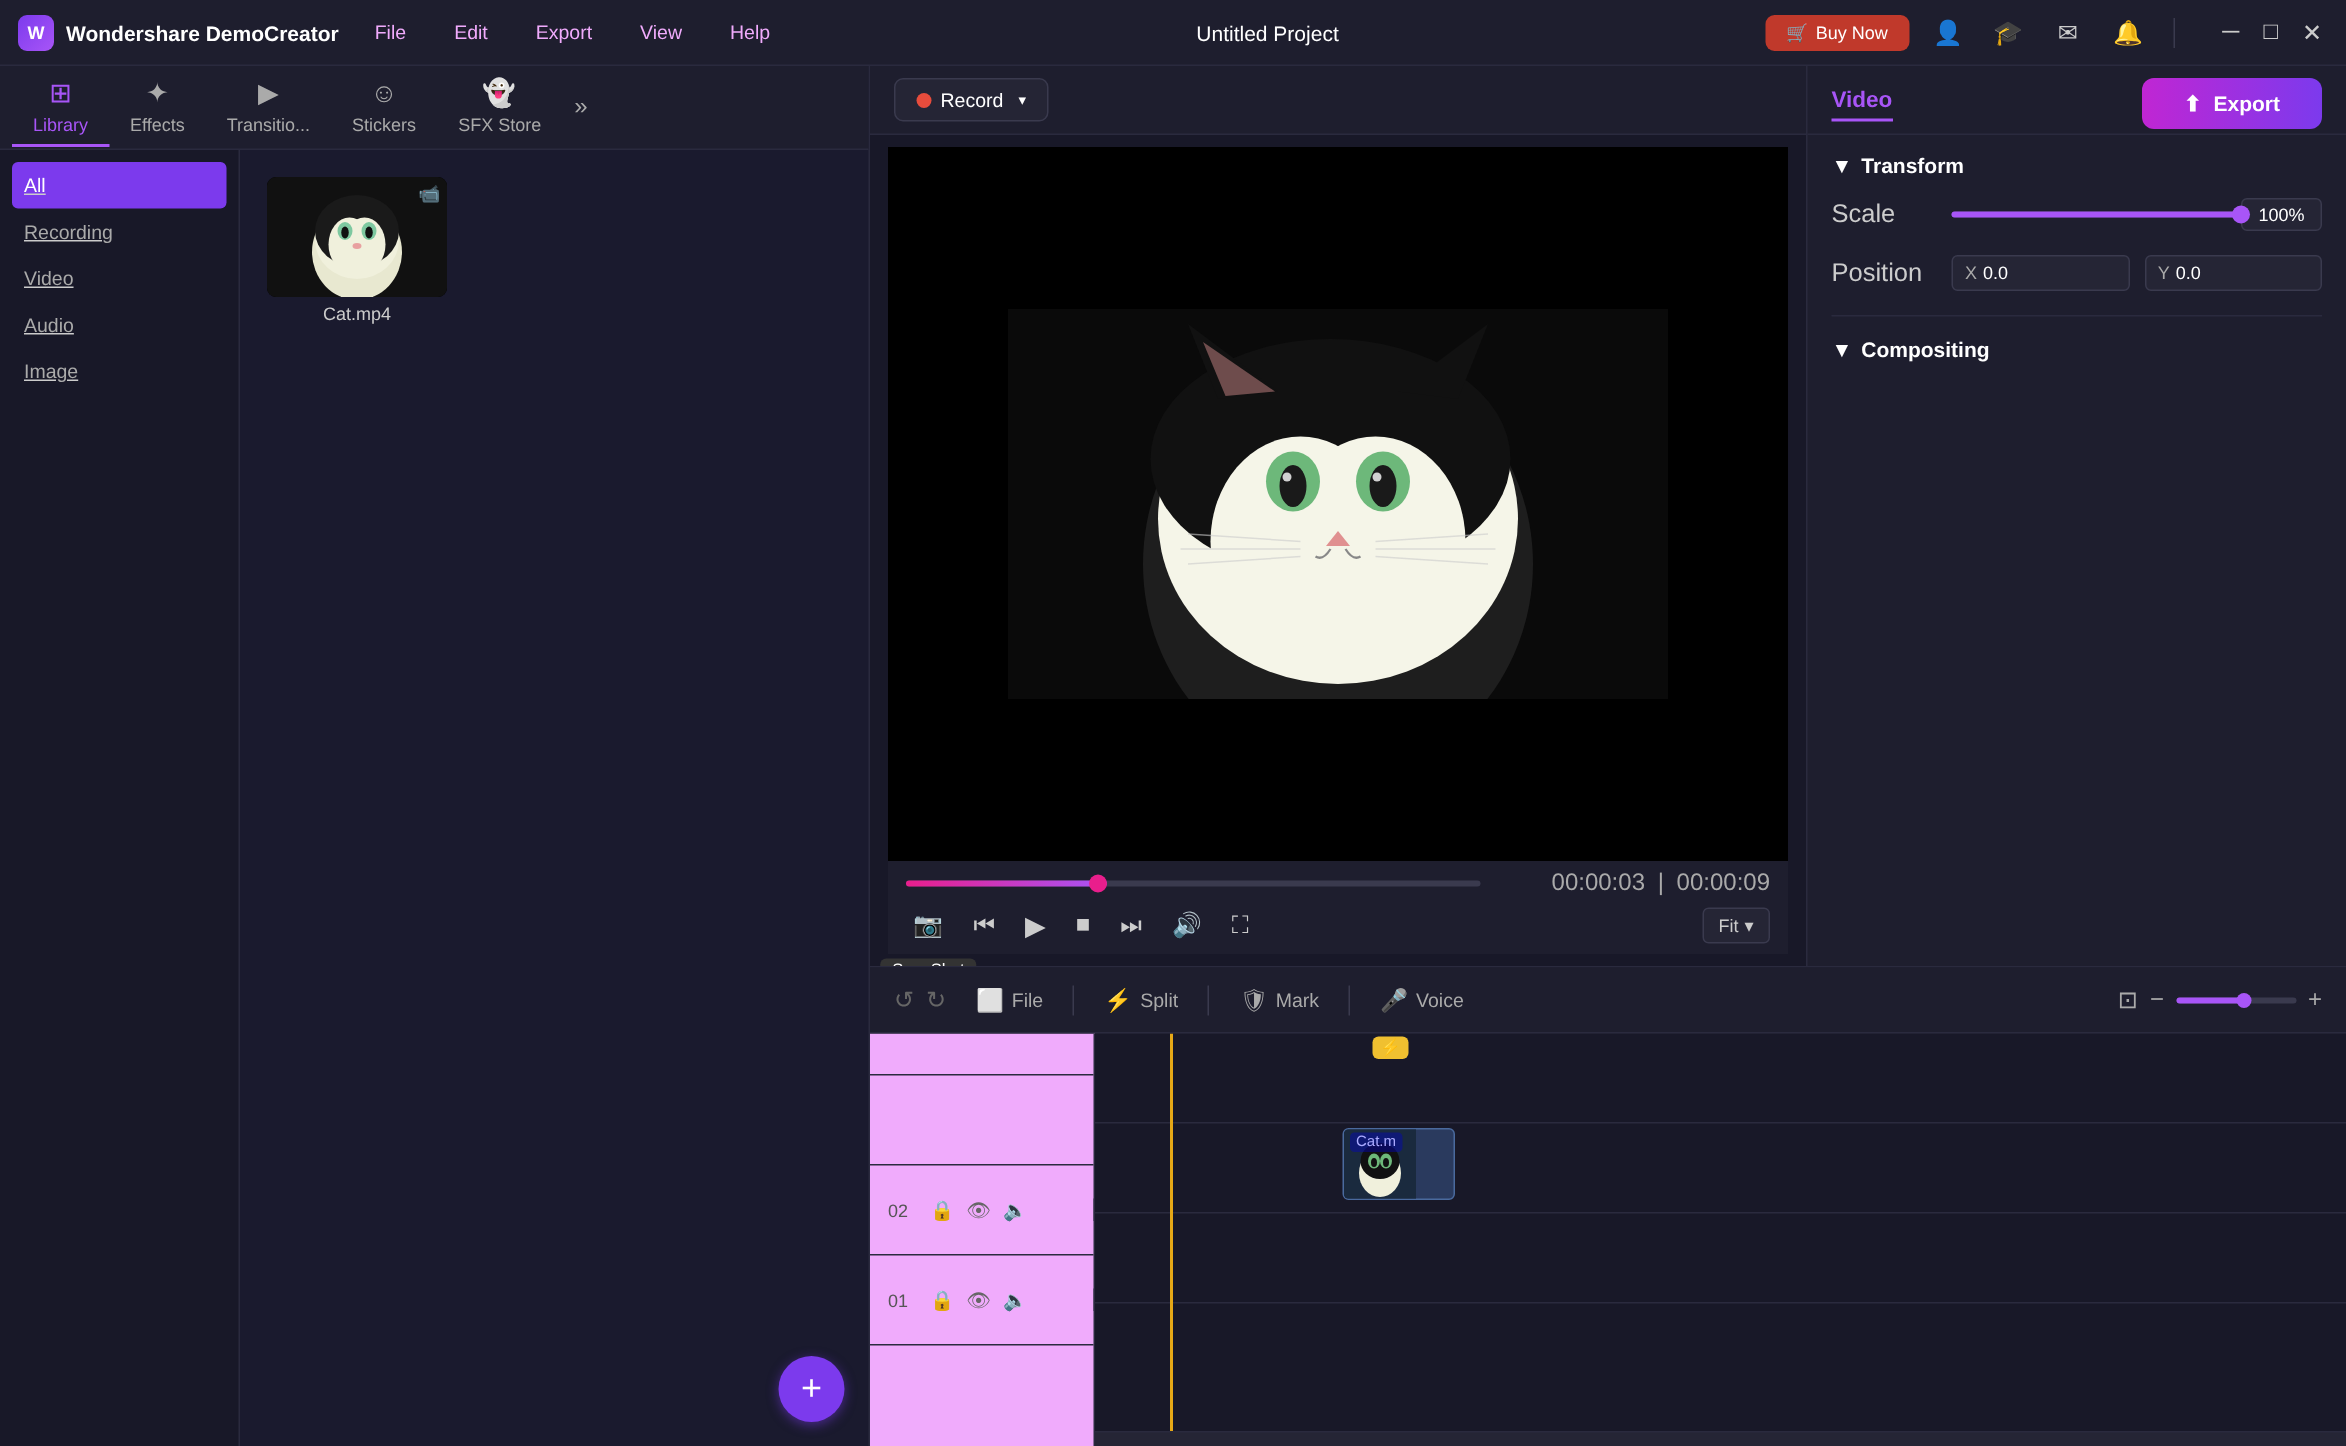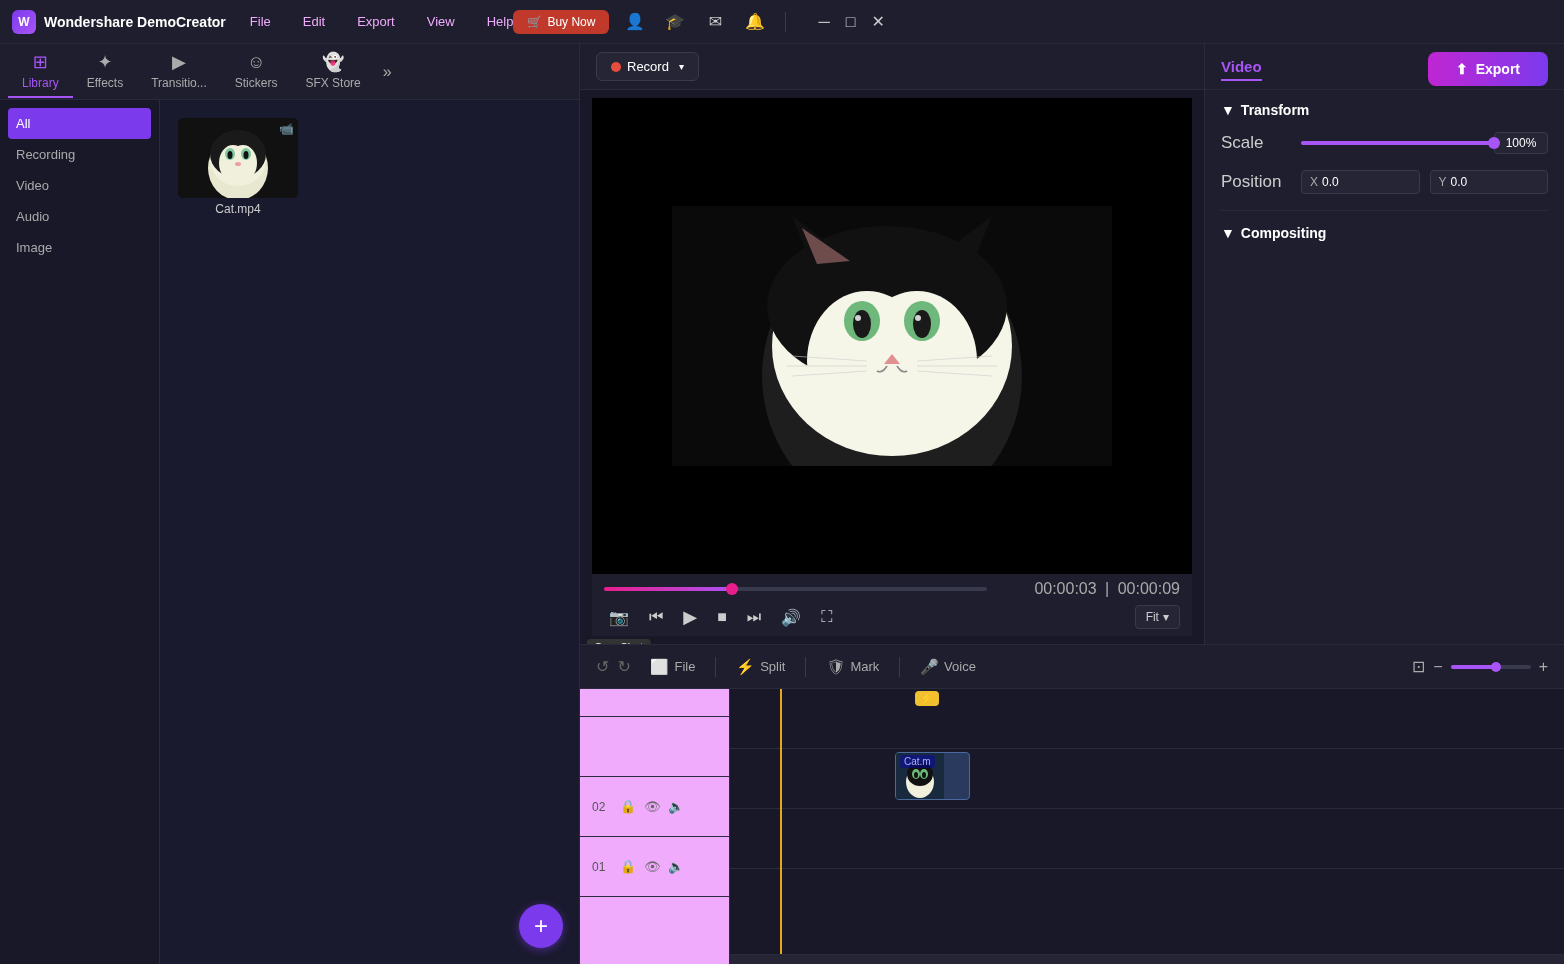--- a/index.html
+++ b/index.html
@@ -29,21 +29,21 @@
     #left-panel { width: 580px; display: flex; flex-direction: column; border-right: 1px solid #2a2a3e; }
 
     
     #lib-tabs { display: flex; align-items: center; background: #1e1e2e; padding: 0 8px; height: 56px; border-bottom: 1px solid #2a2a3e; }
     .lib-tab { display: flex; flex-direction: column; align-items: center; gap: 3px; padding: 6px 14px; cursor: pointer; color: #aaa; font-size: 12px; border-bottom: 2px solid transparent; }
     .lib-tab.active { color: #a855f7; border-bottom: 2px solid #a855f7; }
     .lib-tab .tab-icon { font-size: 18px; }
     #lib-more { background: none; border: none; color: #aaa; cursor: pointer; font-size: 16px; padding: 4px 8px; }
 
     
-    #lib-content { display: flex; flex: 1; overflow: hidden; }
+    #lib-content { display: flex; flex: 1; overflow: hidden; text-decoration: underline; }
 
     
     #lib-sidebar { width: 160px; background: #181828; padding: 8px 0; border-right: 1px solid #2a2a3e; }
     .lib-cat { padding: 8px 16px; cursor: pointer; color: #aaa; font-size: 13px; }
     .lib-cat.active { background: #7c3aed; color: #fff; border-radius: 4px; margin: 0 8px; padding: 8px 8px; }
 
     
     #lib-grid { flex: 1; padding: 12px; overflow-y: auto; position: relative; }
     .media-item { display: inline-flex; flex-direction: column; align-items: center; margin: 6px; cursor: pointer; }
     .media-thumb { width: 120px; height: 80px; background: #000; border-radius: 6px; overflow: hidden; position: relative; }
@@ -164,20 +164,21 @@
     <div class="logo-icon">W</div>
     <span>Wondershare DemoCreator</span>
   </div>
   <div class="menu-items">
     <span>File</span>
     <span>Edit</span>
     <span>Export</span>
     <span>View</span>
     <span>Help</span>
   </div>
+  <div class="project-title">Untitled Project</div>
   <div class="title-actions">
     <button class="buy-now">
       <span>🛒</span>
       <span>Buy Now</span>
     </button>
     <button class="icon-btn">👤</button>
     <button class="icon-btn">🎓</button>
     <button class="icon-btn">✉</button>
     <button class="icon-btn">🔔</button>
     <span style="width:1px;height:20px;background:#3a3a4e;display:inline-block;margin:0 4px"></span>

